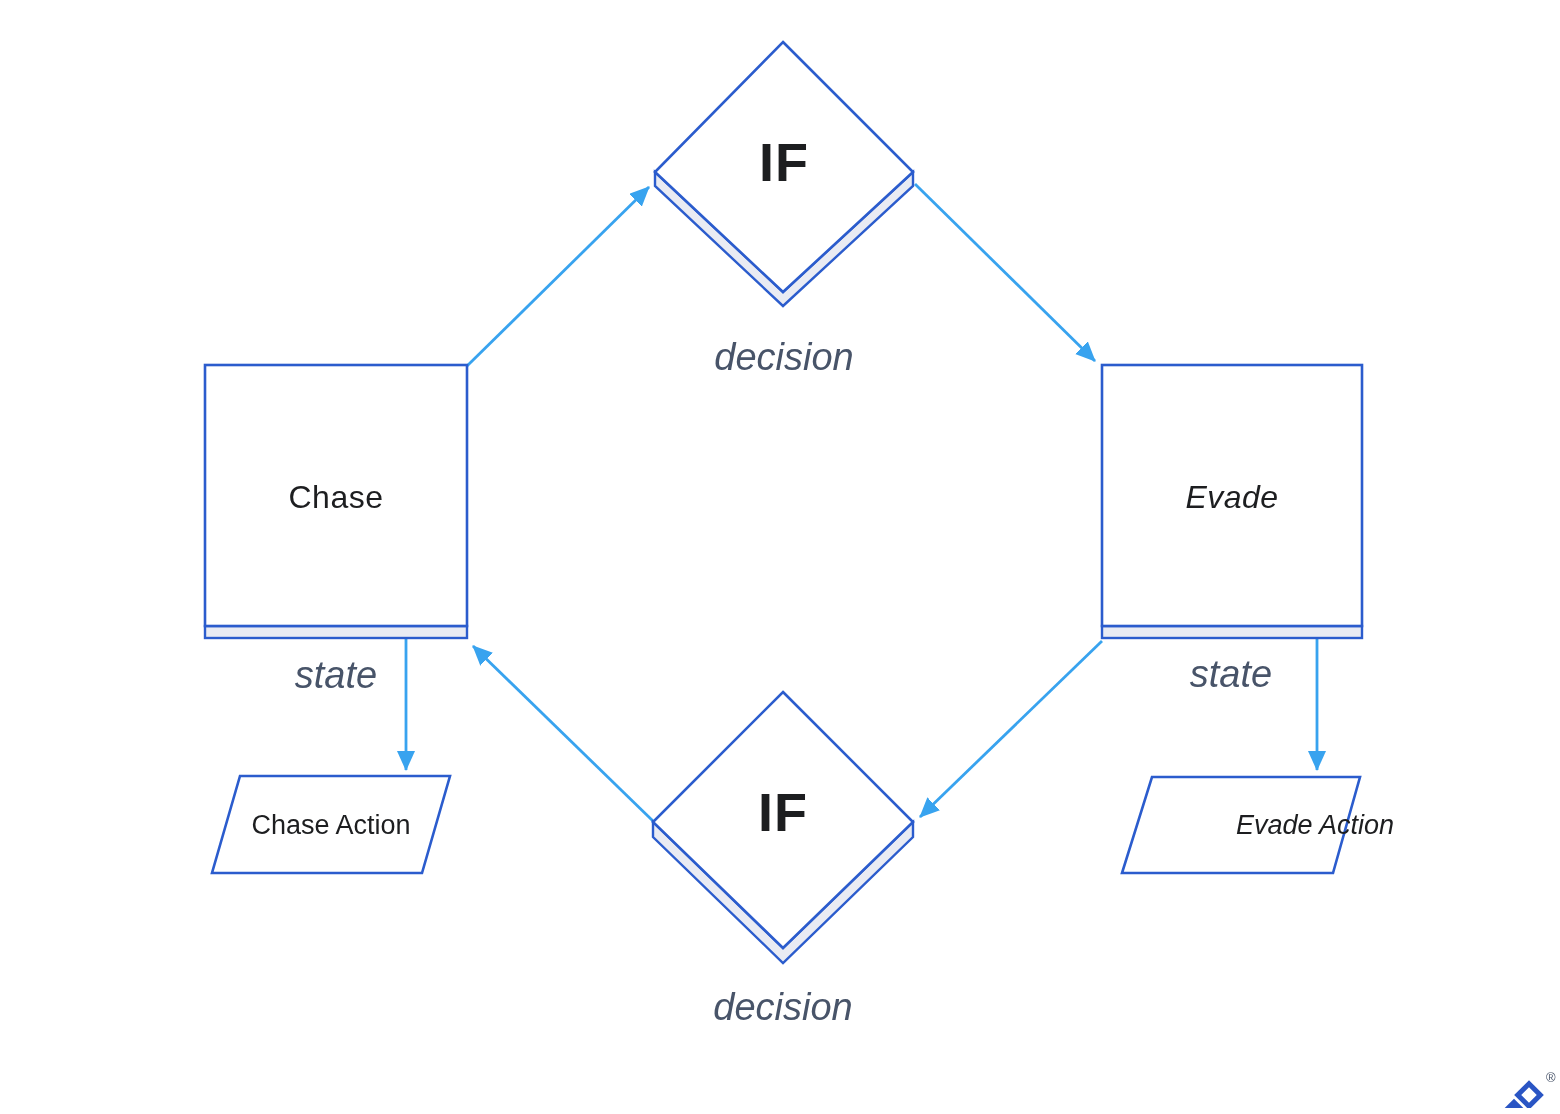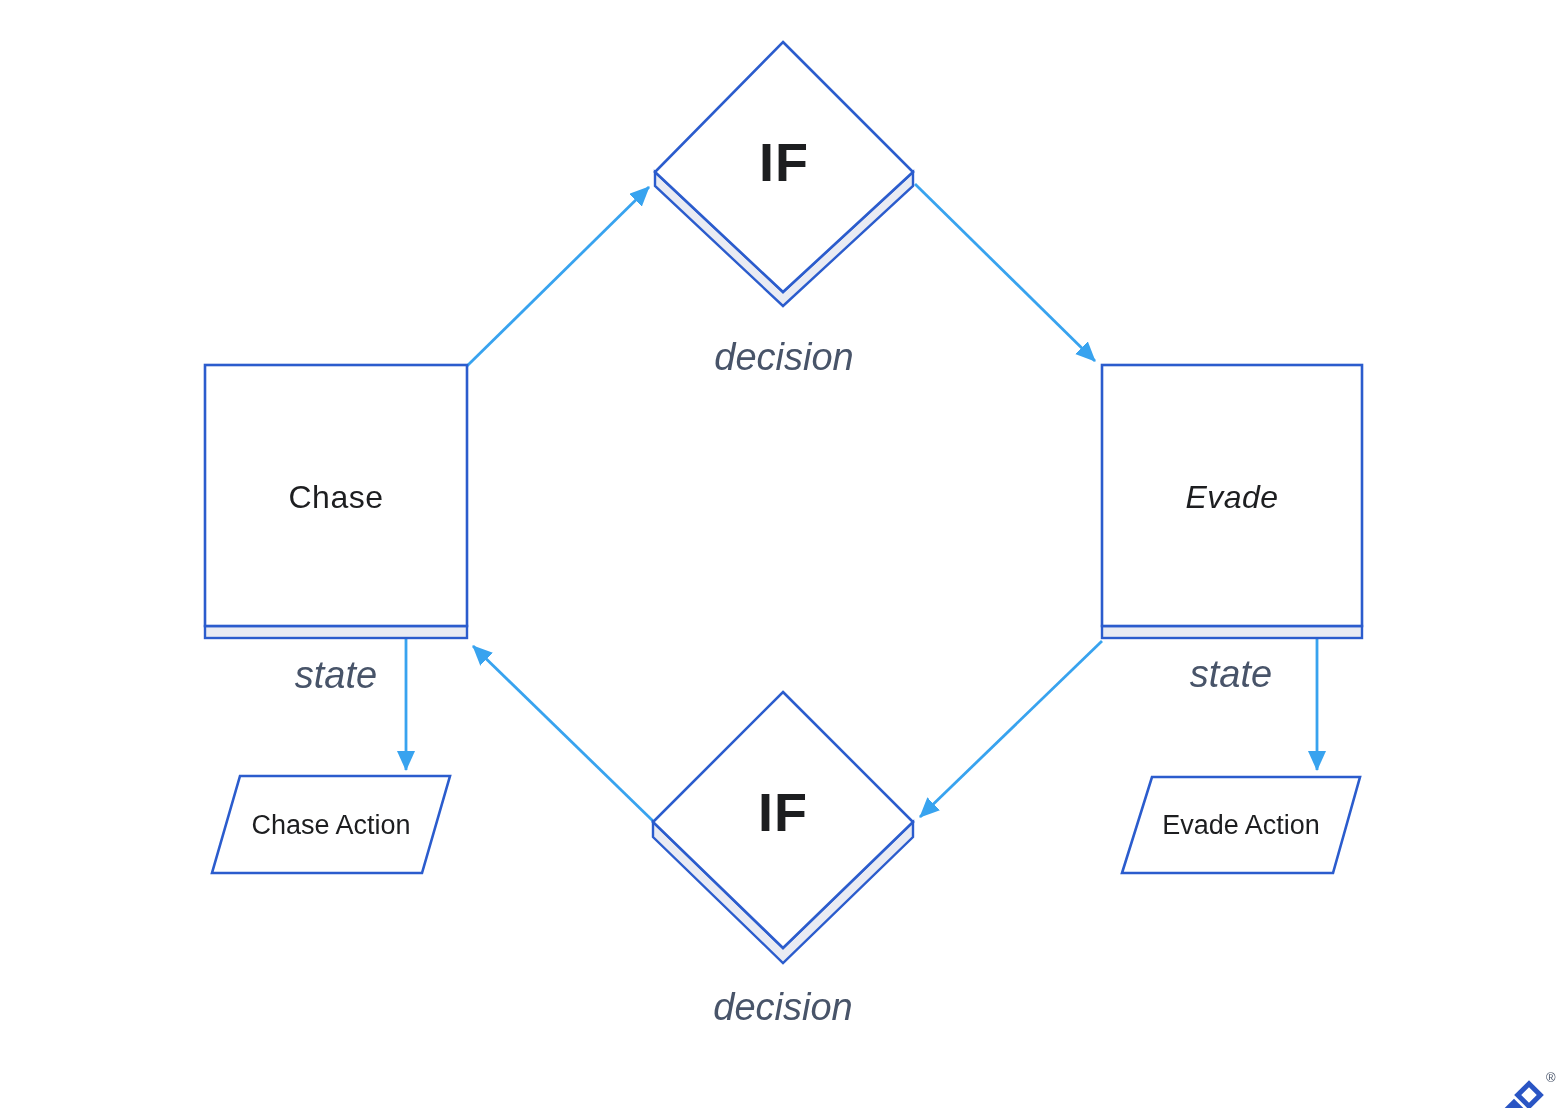--- a/index.html
+++ b/index.html
@@ -82,21 +82,21 @@
     color: var(--label-text, #485469);
   }
   
   .pos-top-if        { left: 784px;  top: 162px; }
   .pos-top-decision  { left: 784px;  top: 357px; }
   .pos-chase         { left: 336px;  top: 497px; }
   .pos-evade         { left: 1232px; top: 497px; font-style: italic; }
   .pos-state-left    { left: 336px;  top: 675px; }
   .pos-state-right   { left: 1231px; top: 674px; }
   .pos-chase-action  { left: 331px;  top: 825px; }
-  .pos-evade-action  { left: 1241px; top: 825px; }
+  .pos-evade-action  { left: 1315px; top: 825px; font-style: italic; }
   .pos-bottom-if     { left: 783px;  top: 812px; }
   .pos-bottom-decision { left: 783px; top: 1007px; }
 
   
   .brand {
     position: absolute;
     left: 1500px;
     top: 1068px;
     width: 58px;
     height: 46px;

